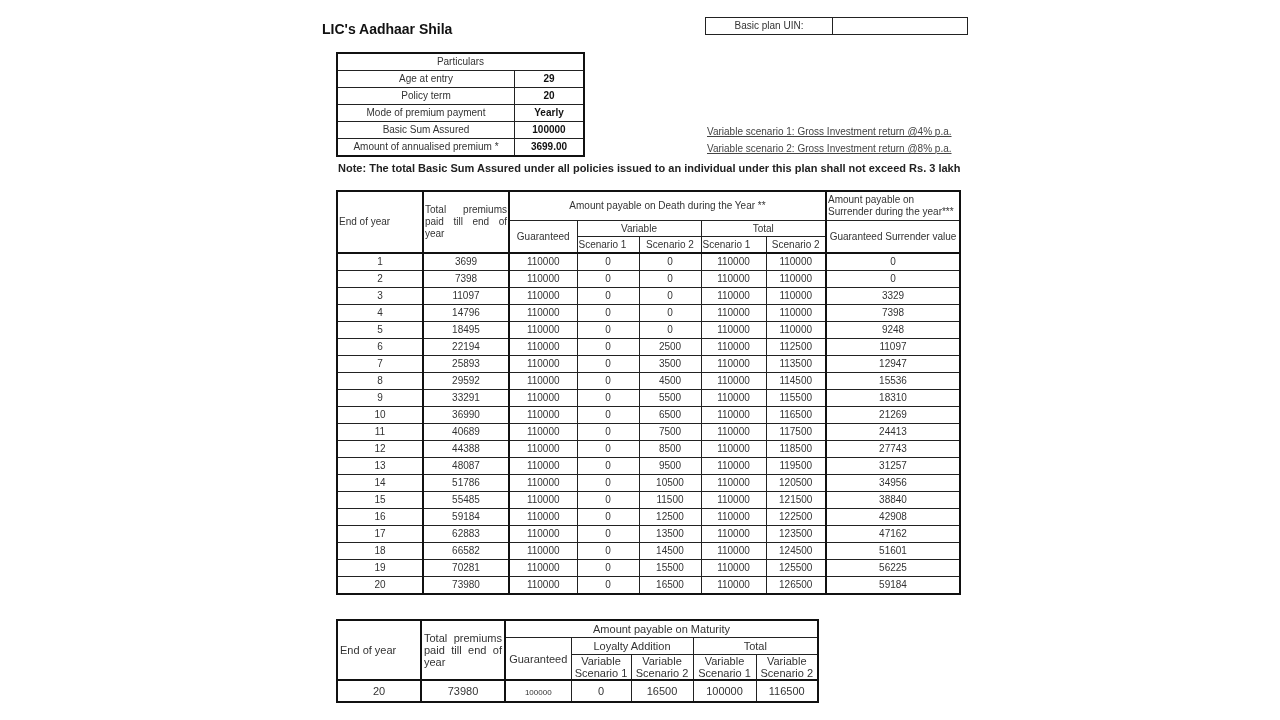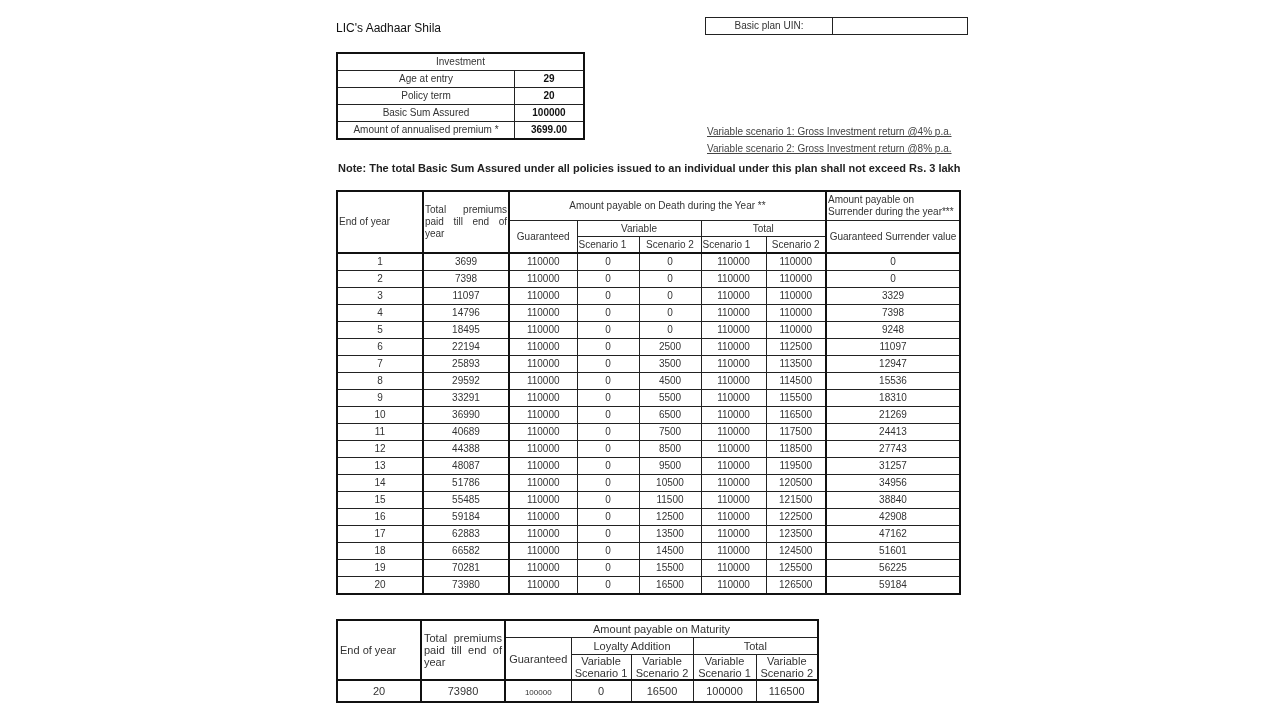--- a/index.html
+++ b/index.html
@@ -1,19 +1,19 @@
 <!DOCTYPE html>
 <html><head>
 <meta charset="utf-8">
 <style>
   html, body { margin: 0; padding: 0; background: #ffffff; }
   body { width: 1280px; height: 720px; position: relative; overflow: hidden;
          font-family: "Liberation Sans", sans-serif; color: #333; }
   .abs { position: absolute; }
-  .title { left: 336px; top: 21px; font-size: 12px; font-weight: normal; color: #111; }
+  .title { left: 322px; top: 21px; font-size: 14px; font-weight: bold; color: #111; }
   table { border-collapse: collapse; font-family: "Liberation Sans", sans-serif; }
   td { border: 1px solid #222; padding: 0 2px; font-size: 10px; text-align: center; color: #333; line-height: 12px; }
   .uin { left: 705px; top: 17px; }
   .uin td { height: 16px; }
   .part { left: 336px; top: 52px; border: 2px solid #111; }
   .part td { height: 16px; }
   .part .val { font-weight: bold; color: #111; }
   .scen { left: 707px; font-size: 10px; color: #444; text-decoration: underline; }
   .note { left: 338px; top: 162px; font-size: 11px; font-weight: bold; color: #222; }
   .main { left: 336px; top: 190px; border: 2px solid #111; }
@@ -38,31 +38,35 @@
       <tr>
     <td style="width:122px">Basic plan UIN:</td>
     <td style="width:130px"></td>
   </tr>
 </tbody>
   </table>
 
 <table class="abs part">
   <tbody>
       <tr>
-        <td colspan="2" style="width:240px">Investment</td>
+        <td colspan="2" style="width:240px">Particulars</td>
       </tr>
   </tbody>
     <tbody id="part-body">
       <tr>
         <td style="width: 172px; margin-top: 12px;">Age at entry</td>
         <td class="val" style="width: 64px;">29</td>
       </tr>
       <tr>
         <td style="width: 172px;">Policy term</td>
         <td class="val" style="width: 64px;">20</td>
+      </tr>
+      <tr>
+        <td style="width: 172px;">Mode of premium payment</td>
+        <td class="val" style="width: 64px;">Yearly</td>
       </tr>
       <tr>
         <td style="width: 172px;">Basic Sum Assured</td>
         <td class="val" style="width: 64px;">100000</td>
       </tr>
       <tr>
         <td style="width: 172px;">Amount of annualised premium *</td>
         <td class="val" style="width: 64px;">3699.00</td>
       </tr>
     </tbody>

